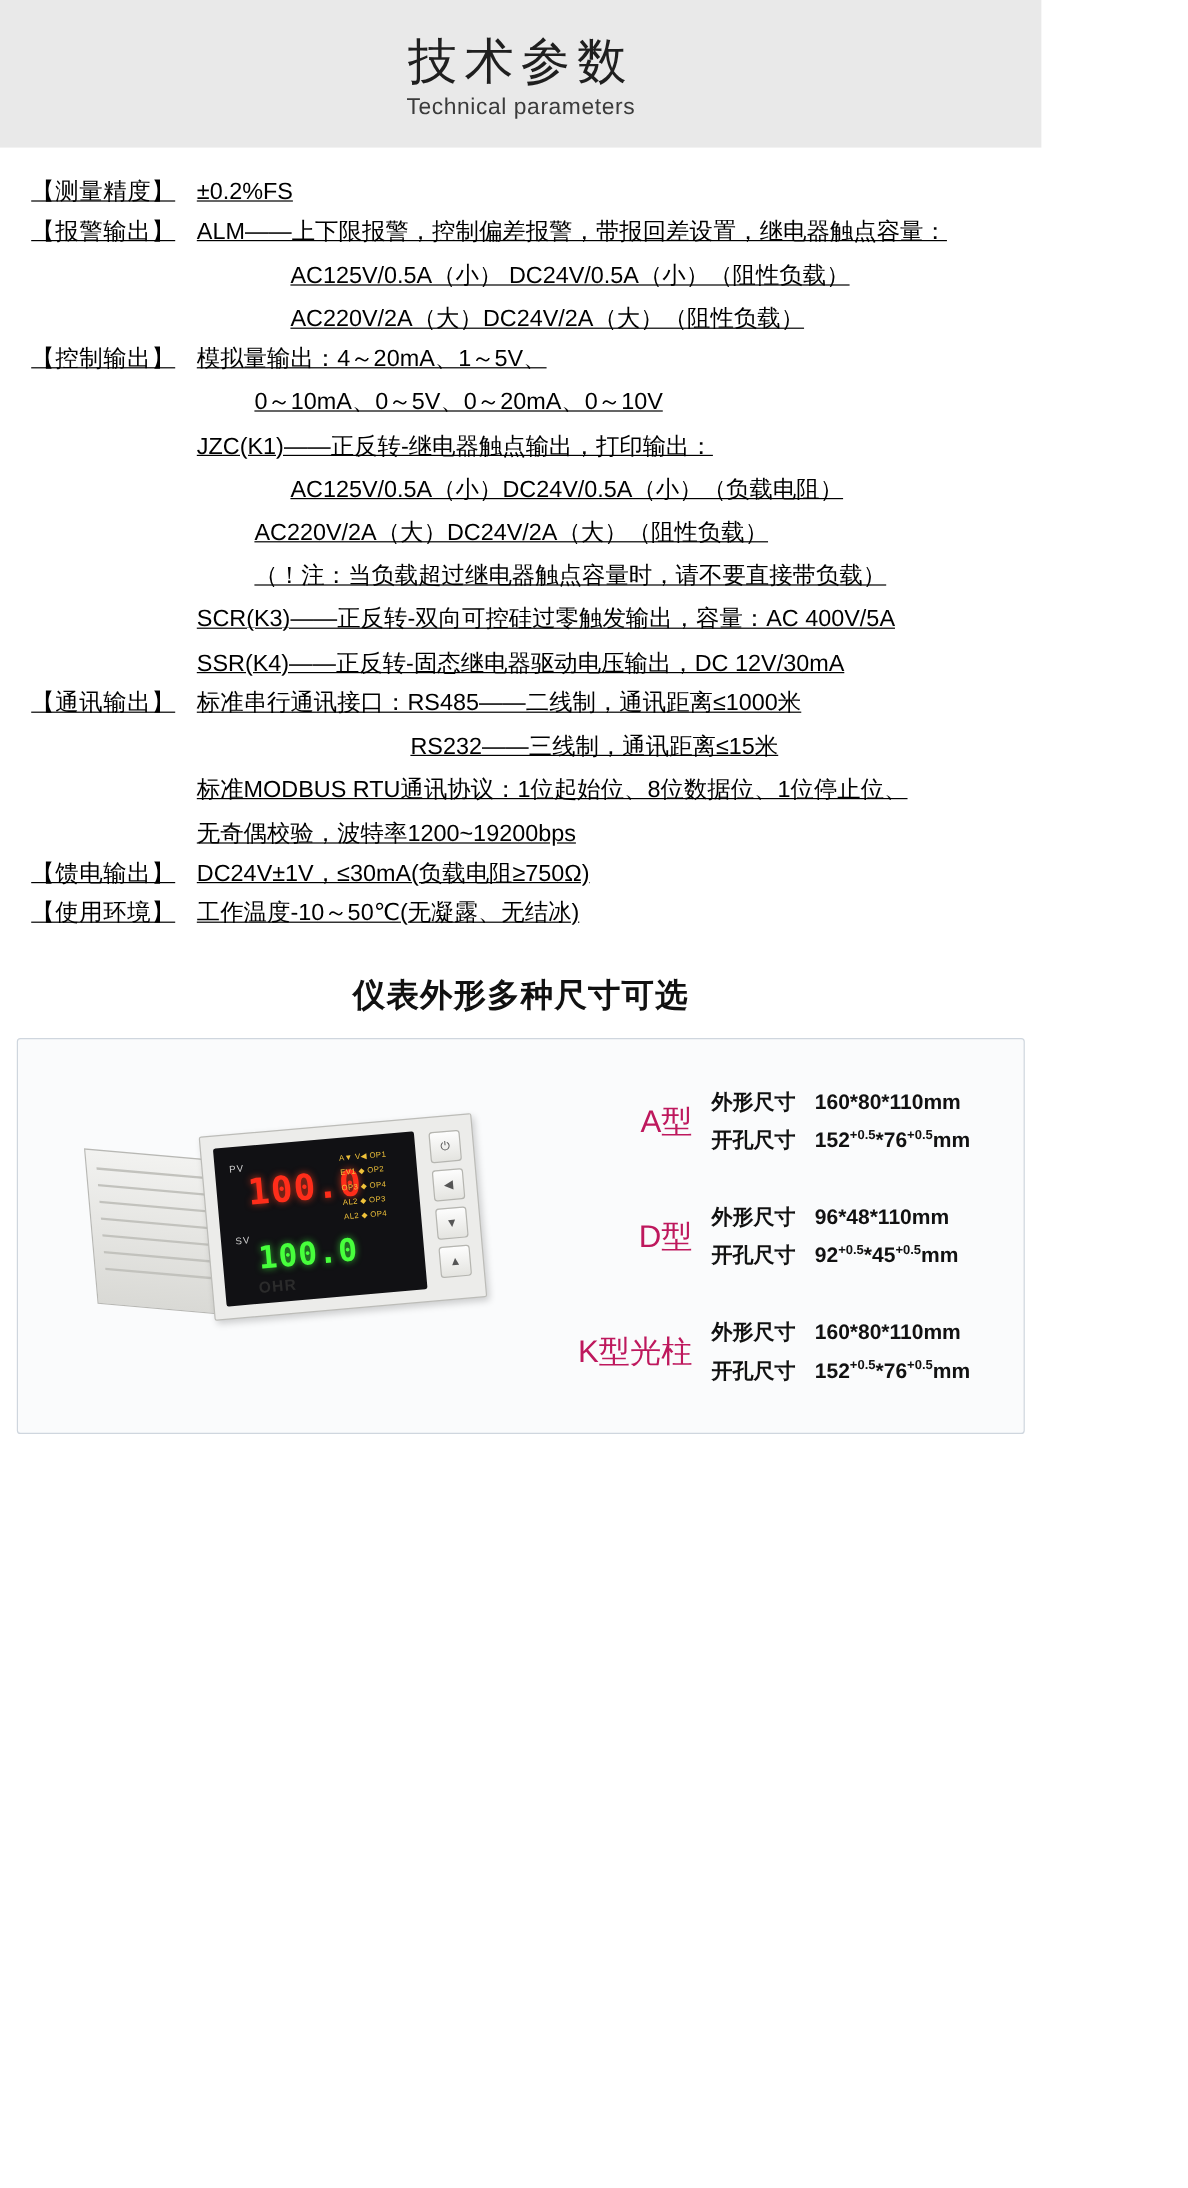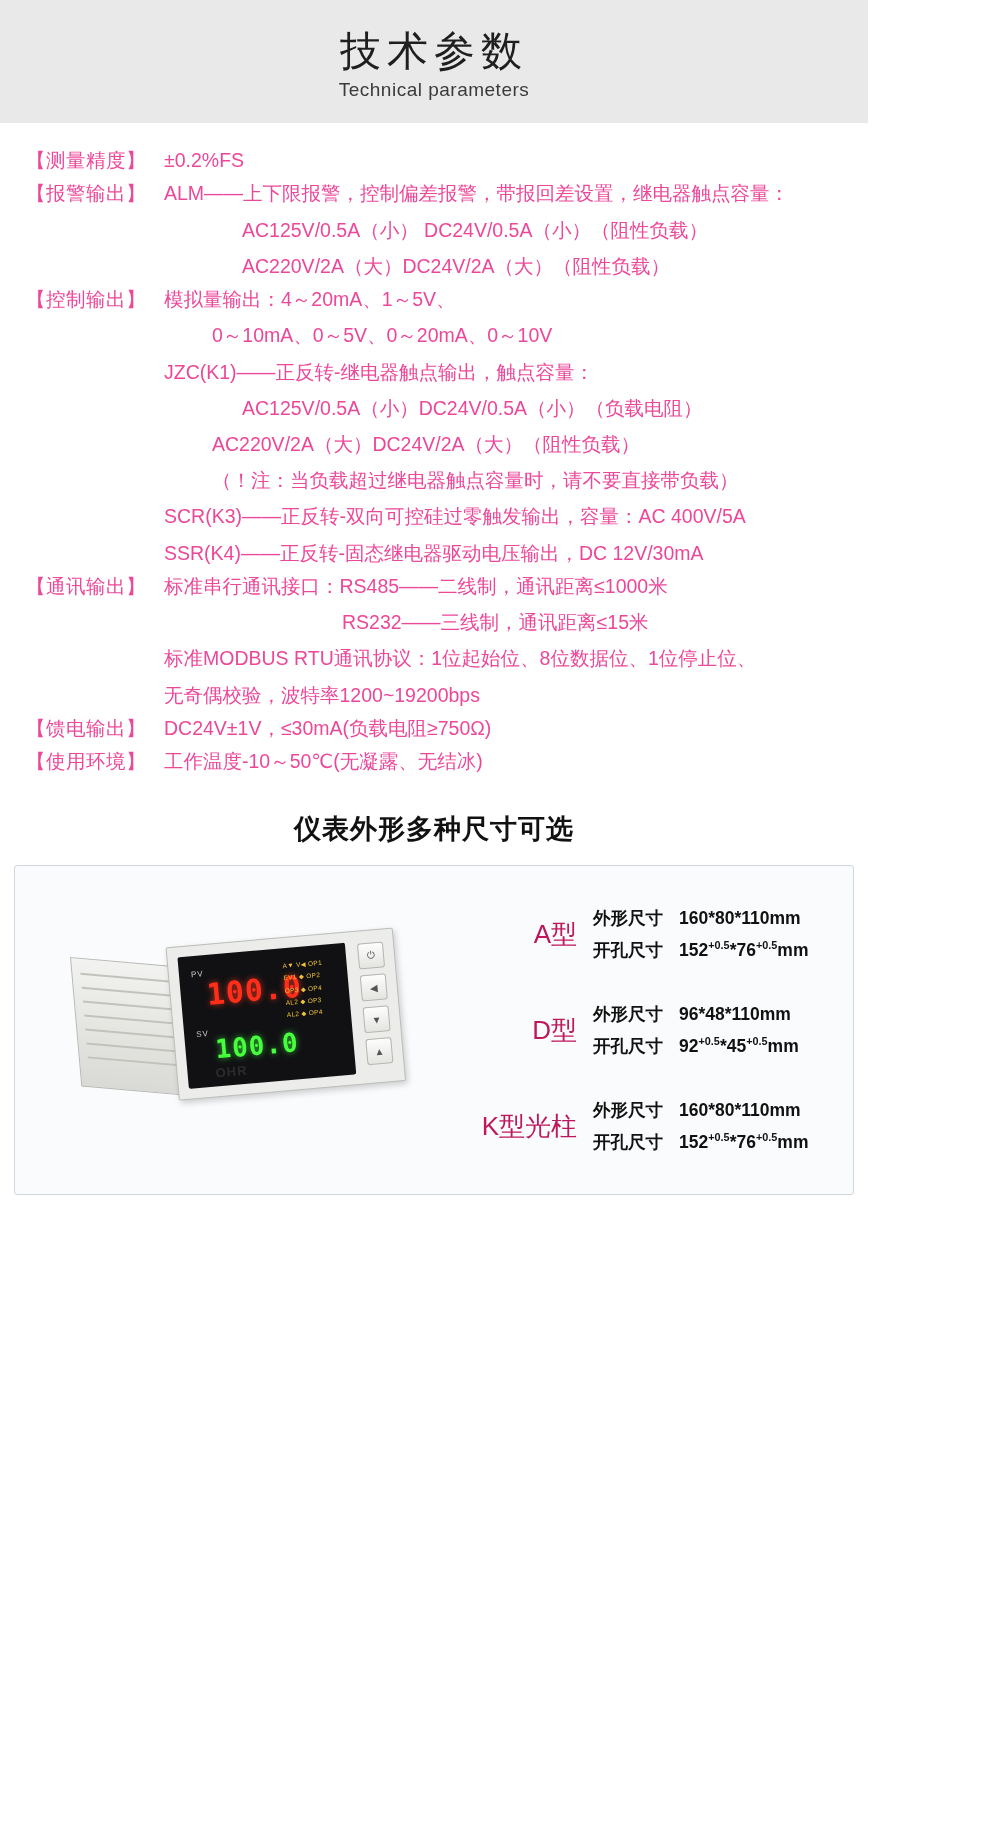--- a/index.html
+++ b/index.html
@@ -38,21 +38,22 @@
     letter-spacing: 0.5px;
     margin-top: 2px;
     font-weight: 400;
   }
 
   
   .specs {
     padding: 22px 26px 6px 26px;
     font-size: 19.5px;
     line-height: 1.55;
-    color: #ec4899;
+    color: #000000;
+    text-decoration: underline;
   }
   .spec-row {
     display: flex;
     align-items: flex-start;
     margin-bottom: 3px;
   }
   .spec-label {
     flex: 0 0 auto;
     white-space: nowrap;
     letter-spacing: 0.5px;
@@ -259,21 +260,21 @@
         <div class="line ind-1">AC125V/0.5A（小）  DC24V/0.5A（小）（阻性负载）</div>
         <div class="line ind-1">AC220V/2A（大）DC24V/2A（大）（阻性负载）</div>
       </div>
     </div>
 
     <div class="spec-row">
       <div class="spec-label">【控制输出】</div>
       <div class="spec-body">
         <div class="line ind-5">模拟量输出：4～20mA、1～5V、</div>
         <div class="line ind-3">0～10mA、0～5V、0～20mA、0～10V</div>
-        <div class="line ind-5">JZC(K1)——正反转-继电器触点输出，触点容量：</div>
+        <div class="line ind-5">JZC(K1)——正反转-继电器触点输出，打印输出：</div>
         <div class="line ind-1">AC125V/0.5A（小）DC24V/0.5A（小）（负载电阻）</div>
         <div class="line ind-3">AC220V/2A（大）DC24V/2A（大）（阻性负载）</div>
         <div class="line ind-3">（！注：当负载超过继电器触点容量时，请不要直接带负载）</div>
         <div class="line ind-5">SCR(K3)——正反转-双向可控硅过零触发输出，容量：AC 400V/5A</div>
         <div class="line ind-5">SSR(K4)——正反转-固态继电器驱动电压输出，DC 12V/30mA</div>
       </div>
     </div>
 
     <div class="spec-row">
       <div class="spec-label">【通讯输出】</div>

